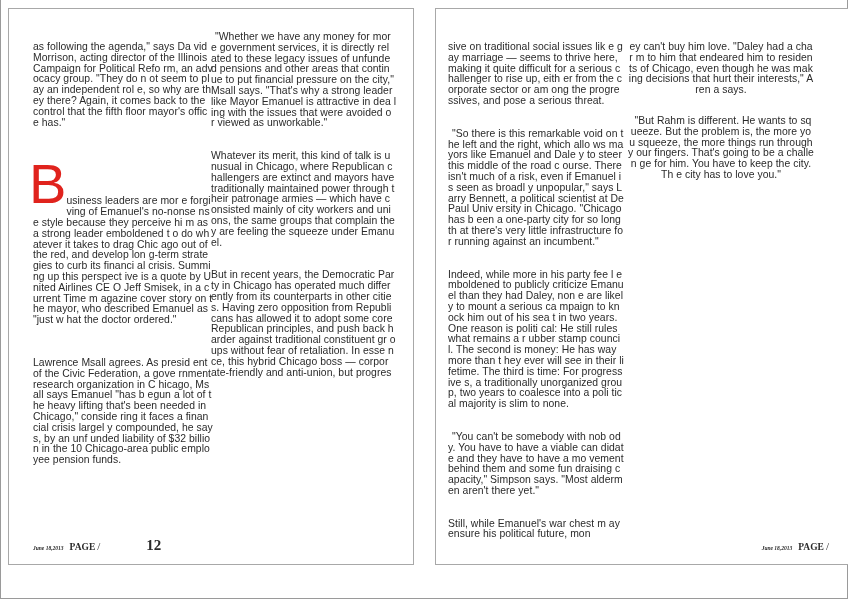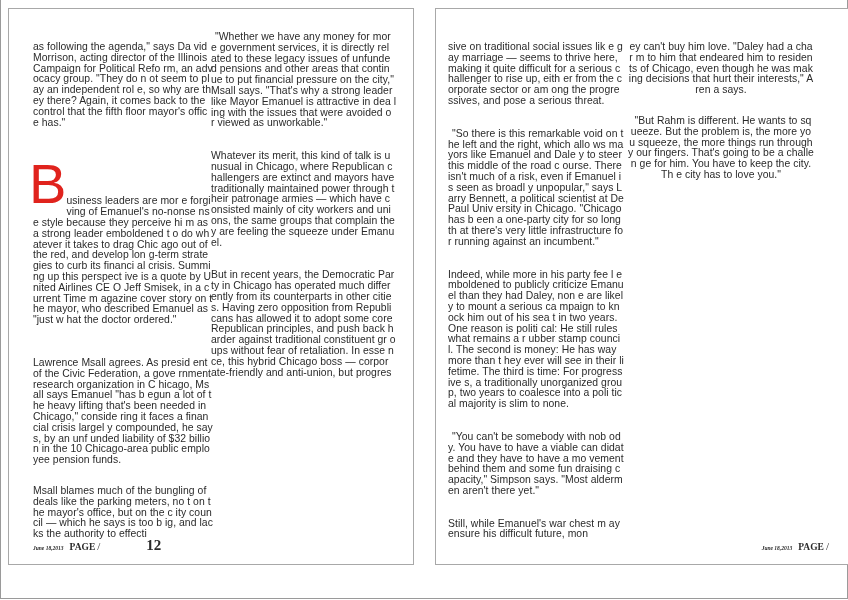--- a/index.html
+++ b/index.html
@@ -54,42 +54,41 @@
 <div class="spread-outer">
 
   <div class="page left">
     <div class="col col1">
       <p class="para">as following the agenda," says Da vid Morrison, acting director of the Illinois Campaign for Political Refo rm, an advocacy group. "They do n ot seem to play an independent rol e, so why are they there? Again, it comes back to the control that the fifth floor mayor's office has."</p>
       <p class="para dropcap-para">
           <span class="dropcap">B</span>
           <span class="dropcap-first">usiness leaders are mor e forgiving of Emanuel's no-nonse nse style because they perceive hi m as a strong leader emboldened t o do whatever it takes to drag Chic ago out of the red, and develop lon g-term strategies to curb its financi al crisis. Summing up this perspect ive is a quote by United Airlines CE O Jeff Smisek, in a current Time m agazine cover story on the mayor, who described Emanuel as "just w hat the doctor ordered."</span>
         </p>
       <p class="para">Lawrence Msall agrees. As presid ent of the Civic Federation, a gove rnment research organization in C hicago, Msall says Emanuel "has b egun a lot of the heavy lifting that's been needed in Chicago," conside ring it faces a financial crisis largel y compounded, he says, by an unf unded liability of $32 billion in the 10 Chicago-area public employee pension funds.</p>
-      <p class="para" style="margin-top:-12px">Msall blames much of the bungling of deals like the parking meters, no t on the mayor's office, but on the c ity council — which he says is too b ig, and lacks the authority to effecti</p>
     </div>
     <div class="col col2">
       <p class="para quote" style="margin-top:-10px">"Whether we have any money for mor e government services, it is directly rel ated to these legacy issues of unfunde d pensions and other areas that contin ue to put financial pressure on the city," Msall says. "That's why a strong leader like Mayor Emanuel is attractive in dea ling with the issues that were avoided o r viewed as unworkable."</p>
       <p class="para" style="margin-top:-10px">Whatever its merit, this kind of talk is u nusual in Chicago, where Republican c hallengers are extinct and mayors have traditionally maintained power through their patronage armies — which have c onsisted mainly of city workers and uni ons, the same groups that complain the y are feeling the squeeze under Emanu el.</p>
       <p class="para" style="margin-top:-10px">But in recent years, the Democratic Par ty in Chicago has operated much differ ently from its counterparts in other citie s. Having zero opposition from Republi cans has allowed it to adopt some core Republican principles, and push back h arder against traditional constituent gr oups without fear of retaliation. In esse nce, this hybrid Chicago boss — corpor ate-friendly and anti-union, but progres</p>
     </div>
     <div class="footer">
       <span class="date">June 18,2013</span>
       <span class="label">PAGE</span>
       <span class="slash">/</span>
       <span class="num">12</span>
     </div>
   </div>
 
   <div class="page right">
     <div class="col col1">
       <p class="para">sive on traditional social issues lik e gay marriage — seems to thrive here, making it quite difficult for a serious challenger to rise up, eith er from the corporate sector or am ong the progressives, and pose a serious threat.</p>
       <p class="para quote" style="margin-top:-10px">"So there is this remarkable void on the left and the right, which allo ws mayors like Emanuel and Dale y to steer this middle of the road c ourse. There isn't much of a risk, even if Emanuel is seen as broadl y unpopular," says Larry Bennett, a political scientist at DePaul Univ ersity in Chicago. "Chicago has b een a one-party city for so long th at there's very little infrastructure for running against an incumbent."</p>
       <p class="para" style="margin-top:-10px">Indeed, while more in his party fee l emboldened to publicly criticize Emanuel than they had Daley, non e are likely to mount a serious ca mpaign to knock him out of his sea t in two years. One reason is politi cal: He still rules what remains a r ubber stamp council. The second is money: He has way more than t hey ever will see in their lifetime. The third is time: For progressive s, a traditionally unorganized grou p, two years to coalesce into a poli tical majority is slim to none.</p>
       <p class="para quote" style="margin-top:-10px">"You can't be somebody with nob ody. You have to have a viable can didate and they have to have a mo vement behind them and some fun draising capacity," Simpson says. "Most aldermen aren't there yet."</p>
-      <p class="para" style="margin-top:-10px">Still, while Emanuel's war chest m ay ensure his difficult future, mon</p>
+      <p class="para" style="margin-top:-10px">Still, while Emanuel's war chest m ay ensure his political future, mon</p>
     </div>
     <div class="col col2">
       <p class="para">ey can't buy him love. "Daley had a char m to him that endeared him to residents of Chicago, even though he was making decisions that hurt their interests," Aren a says.</p>
       <p class="para quote" style="margin-top:-12px">"But Rahm is different. He wants to sq ueeze. But the problem is, the more you squeeze, the more things run through y our fingers. That's going to be a challen ge for him. You have to keep the city. Th e city has to love you."</p>
     </div>
     <div class="footer">
       <span class="date">June 18,2013</span>
       <span class="label">PAGE</span>
       <span class="slash">/</span>
       <span class="num">18</span>

